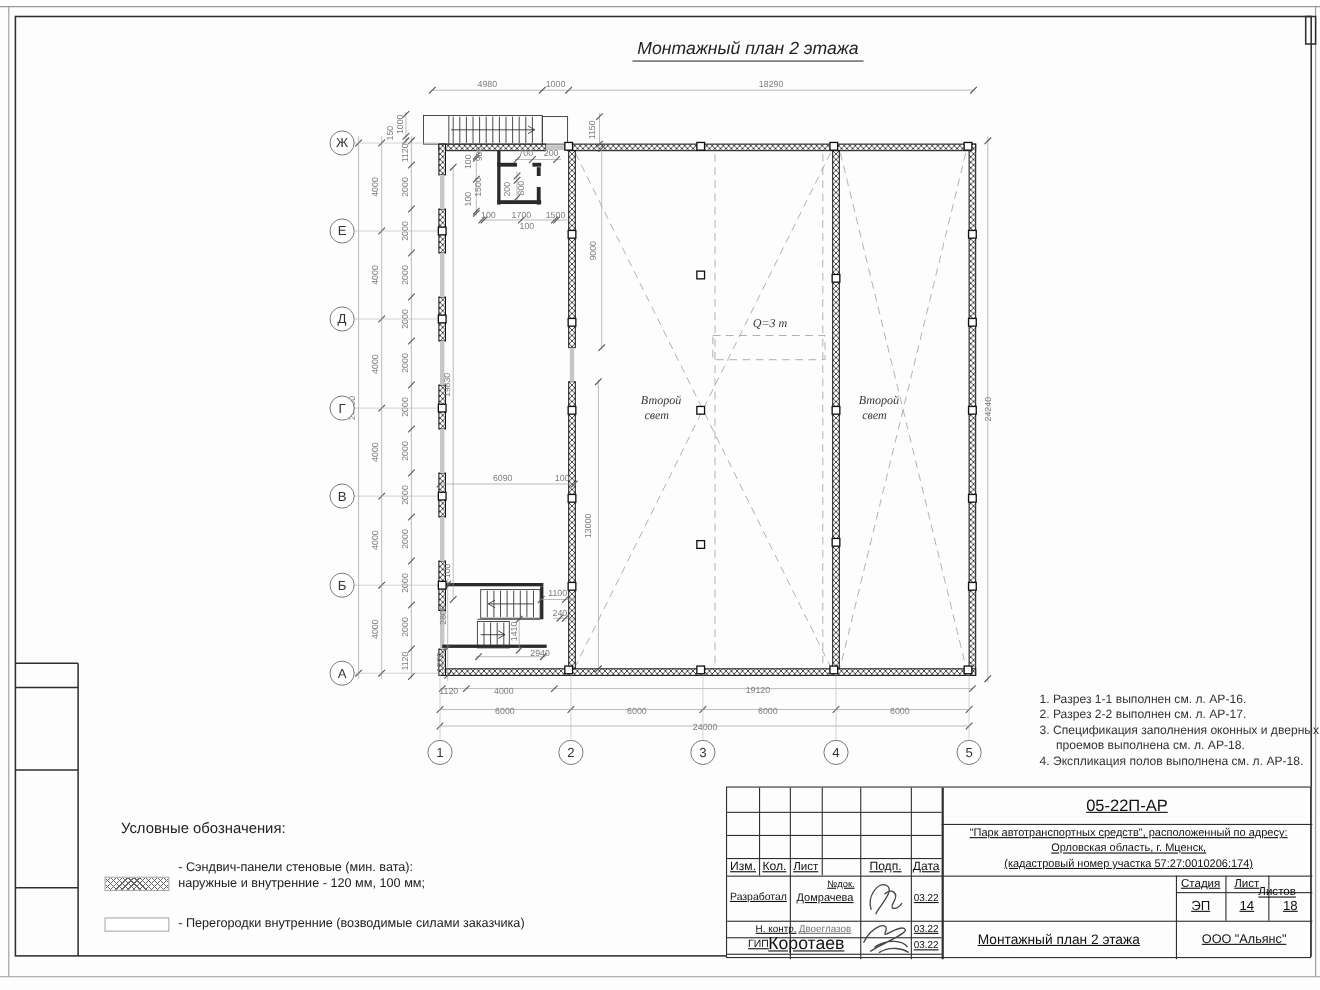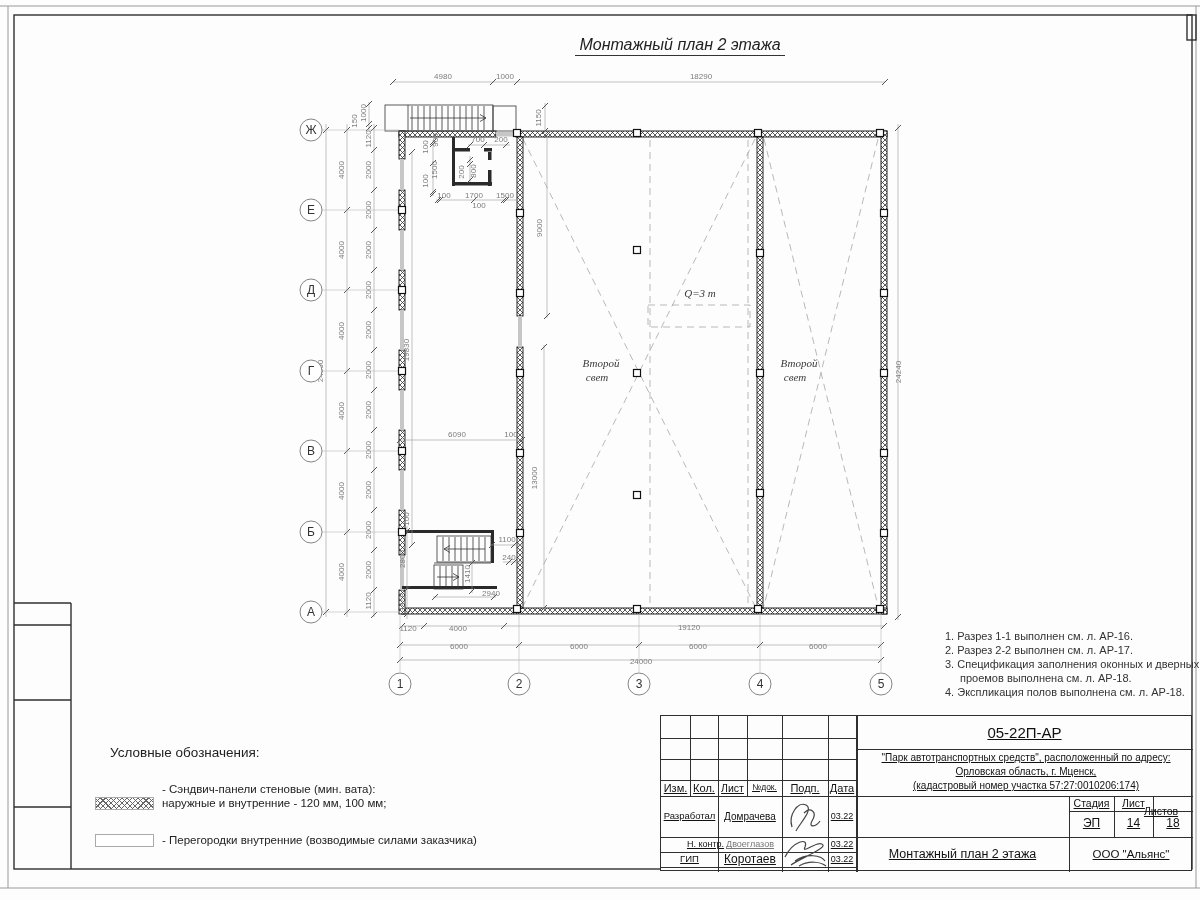--- a/index.html
+++ b/index.html
@@ -449,32 +449,32 @@
     <div class="hl" style="left:195px;top:33px;width:337px"></div>
     <div class="hl" style="left:0;top:80px;width:532px"></div>
     <div class="hl" style="left:408px;top:95px;width:124px"></div>
     <div class="hl" style="left:0;top:121px;width:532px"></div>
     <div class="hl" style="left:0;top:136px;width:195px"></div>
     <div class="hl" style="left:0;top:151px;width:195px"></div>
 
     <div class="cell" style="left:0;top:64px;width:29px;height:16px;font-size:11px">Изм.</div>
     <div class="cell" style="left:29px;top:64px;width:28px;height:16px;font-size:11px">Кол.</div>
     <div class="cell" style="left:57px;top:64px;width:29px;height:16px;font-size:10.5px">Лист</div>
-    <div class="cell" style="left:86px;top:64px;width:35px;height:16px;font-size:8.5px">№док.</div>
+    <div class="cell" style="left:86px;top:80px;width:35px;height:16px;font-size:8.5px">№док.</div>
     <div class="cell" style="left:121px;top:64px;width:46px;height:16px;font-size:11px">Подп.</div>
     <div class="cell" style="left:167px;top:64px;width:28px;height:16px;font-size:11px">Дата</div>
 
     <div class="cell" style="left:0;top:80px;width:57px;height:41px;font-size:9.5px">Разработал</div>
     <div class="cell" style="left:57px;top:80px;width:64px;height:41px;font-size:10px">Домрачева</div>
     <div class="cell" style="left:167px;top:80px;width:28px;height:41px;font-size:9px">03.22</div>
     <div class="cell" style="left:16px;top:121px;width:57px;height:15px;font-size:9px">Н. контр.</div>
     <div class="cell" style="left:57px;top:121px;width:64px;height:15px;font-size:9px;color:#777">Двоеглазов</div>
     <div class="cell" style="left:167px;top:121px;width:28px;height:15px;font-size:9px">03.22</div>
     <div class="cell" style="left:0;top:136px;width:57px;height:15px;font-size:9.5px">ГИП</div>
-    <div class="cell" style="left:57px;top:136px;width:64px;height:15px;font-size:12px">Коротаев</div>
+    <div class="cell" style="left:40px;top:136px;width:64px;height:15px;font-size:16px">Коротаев</div>
     <div class="cell" style="left:167px;top:136px;width:28px;height:15px;font-size:9px">03.22</div>
 
     <svg width="46" height="40" style="left:121px;top:81px;position:absolute">
       <path d="M10 30 C6 18 16 4 24 8 C32 12 18 26 14 34 M22 16 C28 10 36 14 30 24 C26 31 34 30 38 24" stroke="#444" stroke-width="1.2" fill="none"></path>
     </svg>
     <svg width="52" height="38" style="left:118px;top:117px;position:absolute">
       <path d="M6 24 C14 8 30 4 26 14 C22 22 40 6 44 12 C46 16 20 26 12 32 M16 28 C28 20 42 22 46 28 M20 33 C30 27 42 29 47 33" stroke="#444" stroke-width="1.2" fill="none"></path>
     </svg>
 
     <div class="cell" style="left:195px;top:0;width:337px;height:33px;font-size:15px">05-22П-АР</div>

